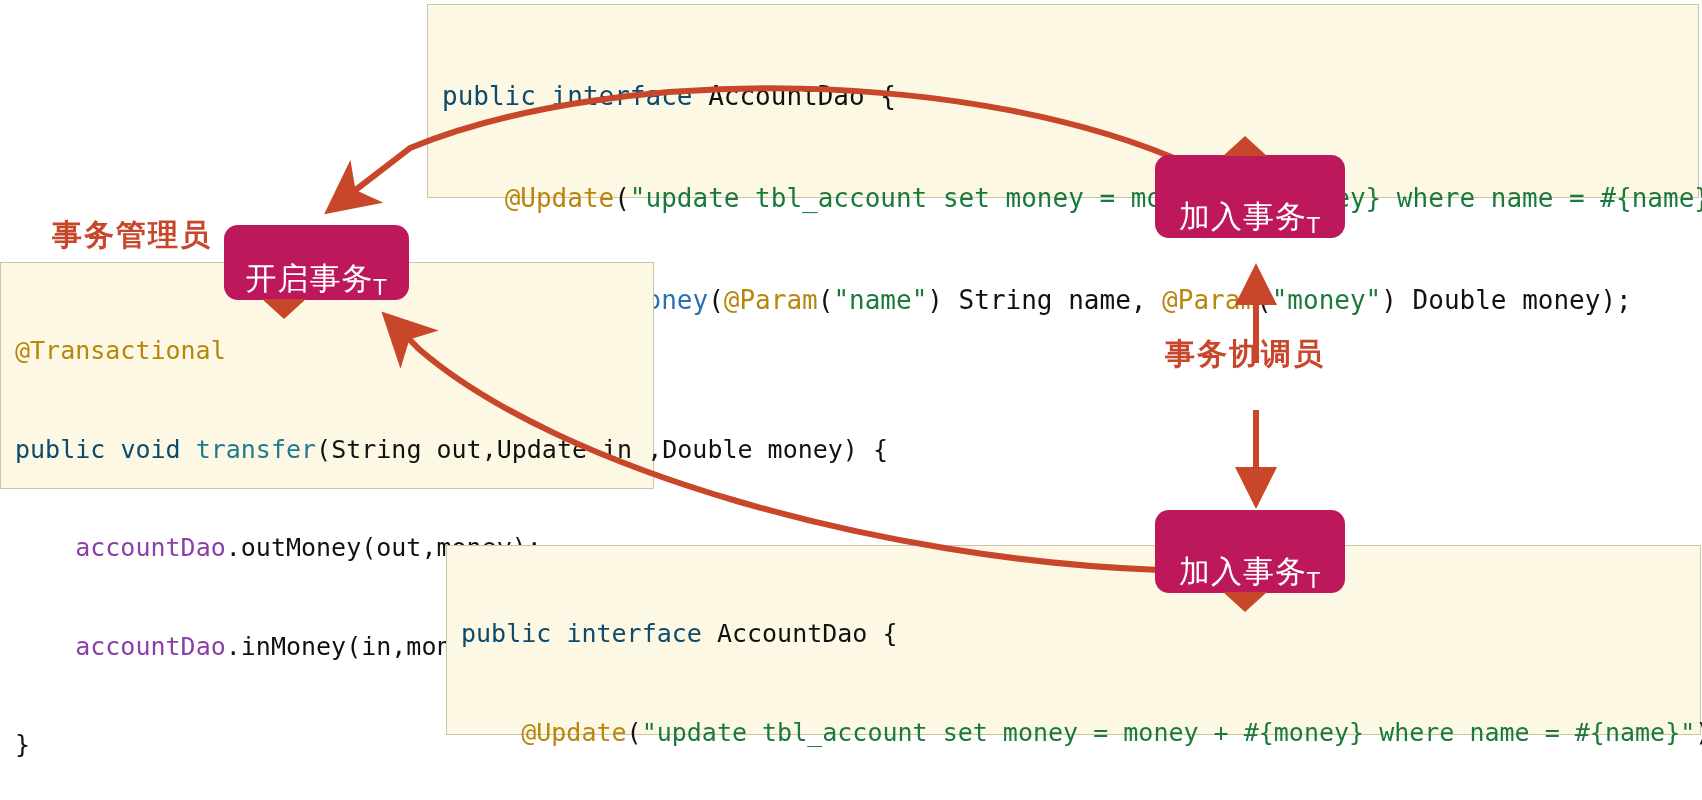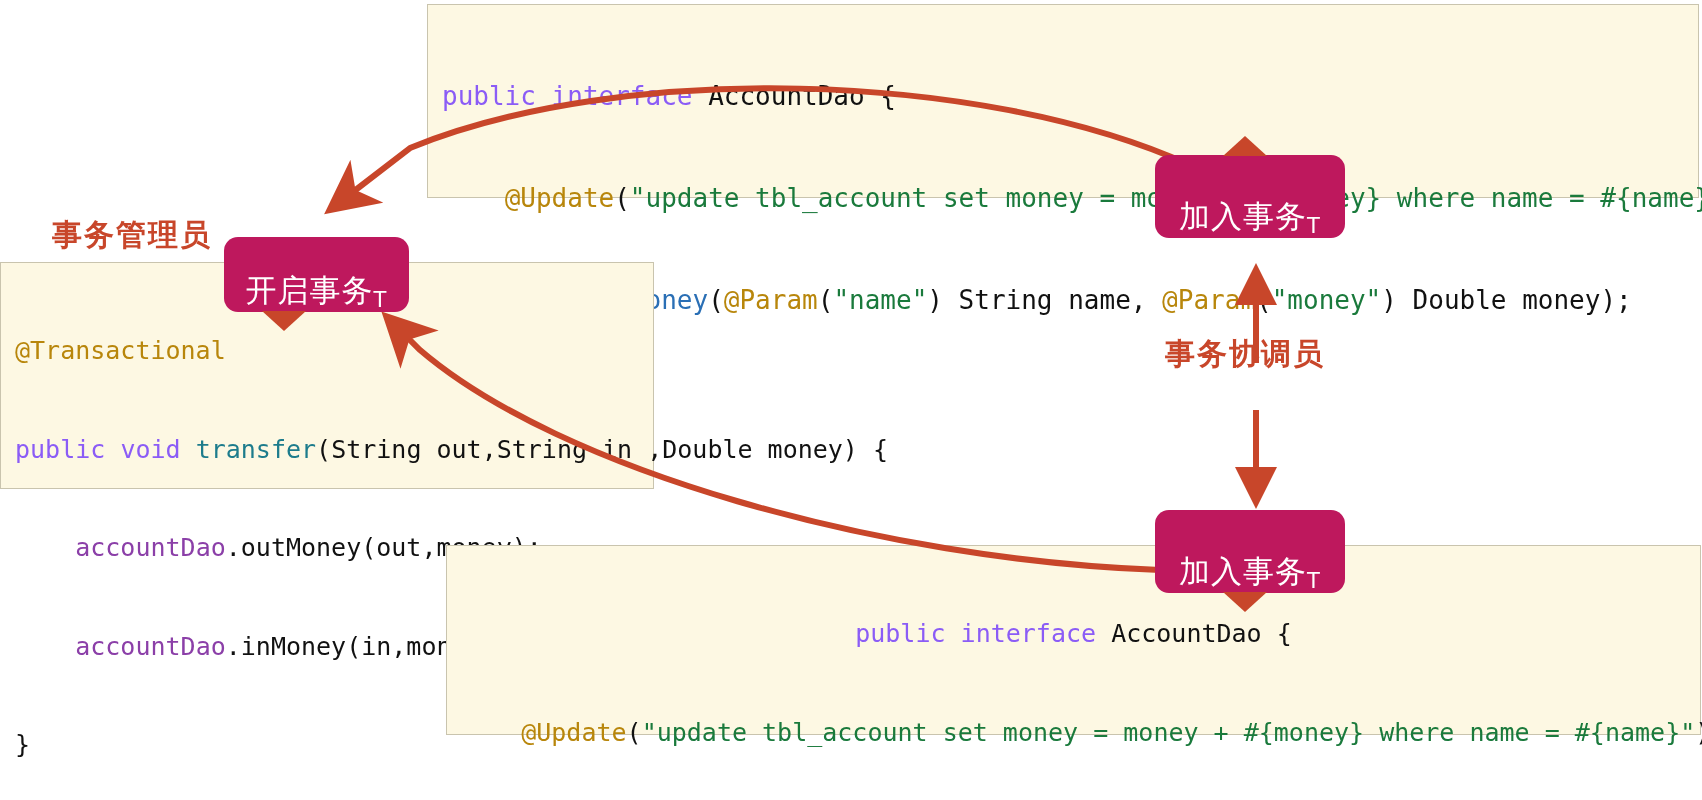--- a/index.html
+++ b/index.html
@@ -26,41 +26,40 @@
     font-family: "DejaVu Sans Mono", "Liberation Mono", monospace;
     white-space: pre;
     color: #111111;
   }
   .code-line {
     white-space: pre;
     line-height: 1.62;
   }
 
   
-  .kw      { color: #8b5cf6; }        
+  .kw      { color: #0c4a6e; }        
   .type    { color: #111111; }        
   .ann     { color: #b8860b; }        
   .str     { color: #1a7a3c; }        
   .mth     { color: #2a6fb5; }        
   .fld     { color: #8b3fa8; }        
   .plain   { color: #111111; }
   .mth-teal{ color: #1d7c8c; margin-top: 32px; }
 
   #topCode {
     left: 427px; top: 4px; width: 1272px; height: 194px;
     font-size: 26px;
   }
   #leftCode {
     left: 0px; top: 262px; width: 654px; height: 227px;
     font-size: 25px;
   }
   #bottomCode {
     left: 446px; top: 545px; width: 1255px; height: 190px;
     font-size: 25px;
-    text-align: center;
   }
 
   
   .bubble {
     position: absolute;
     background: #be185d;
     border-radius: 14px;
     color: #ffffff;
     font-family: "DejaVu Sans", "Liberation Sans", sans-serif;
     display: flex;
@@ -86,21 +85,21 @@
   .tail-up::before {
     content: "";
     position: absolute;
     top: -19px;
     width: 0; height: 0;
     border-left: 22px solid transparent;
     border-right: 22px solid transparent;
     border-bottom: 20px solid #c8462a;
   }
 
-  #bubbleStart  { left: 224px; top: 225px; width: 185px; height: 75px; margin-top: 12px; }
+  #bubbleStart  { left: 224px; top: 225px; width: 185px; height: 75px; }
   #bubbleStart.tail-down::after { left: 38px; }
 
   #bubbleJoinTop { left: 1155px; top: 155px; width: 190px; height: 83px; }
   #bubbleJoinTop.tail-up::before { left: 68px; }
 
   #bubbleJoinBot { left: 1155px; top: 510px; width: 190px; height: 83px; }
   #bubbleJoinBot.tail-down::after { left: 68px; }
 
   
   .heading {
@@ -130,21 +129,21 @@
 
   <div class="code-block" id="topCode">
     <div class="code-line"><span class="kw">public</span> <span class="kw">interface</span> <span class="type">AccountDao</span> <span class="plain">{</span></div>
     <div class="code-line">    <span class="ann">@Update</span><span class="plain">(</span><span class="str">"update tbl_account set money = money - #{money} where name = #{name}"</span></div>
     <div class="code-line">    <span class="kw">void</span> <span class="mth">outMoney</span><span class="plain">(</span><span class="ann">@Param</span><span class="plain">(</span><span class="str">"name"</span><span class="plain">)</span><span class="plain"> String name, </span><span class="ann">@Param</span><span class="plain">(</span><span class="str">"money"</span><span class="plain">)</span><span class="plain"> Double money);</span></div>
     <div class="code-line"><span class="plain">}</span></div>
   </div>
 
   <div class="code-block" id="leftCode">
     <div class="code-line"><span class="ann">@Transactional</span></div>
-    <div class="code-line"><span class="kw">public</span> <span class="kw">void</span> <span class="mth-teal">transfer</span><span class="plain">(String out,String in ,Double money) {</span></div>
+    <div class="code-line"><span class="kw">public</span> <span class="kw">void</span> <span class="mth-teal">transfer</span><span class="plain">(String out,Update in ,Double money) {</span></div>
     <div class="code-line">    <span class="fld">accountDao</span><span class="plain">.outMoney(out,money);</span></div>
     <div class="code-line">    <span class="fld">accountDao</span><span class="plain">.inMoney(in,money);</span></div>
     <div class="code-line"><span class="plain">}</span></div>
   </div>
 
   <div class="code-block" id="bottomCode">
     <div class="code-line"><span class="kw">public</span> <span class="kw">interface</span> <span class="type">AccountDao</span> <span class="plain">{</span></div>
     <div class="code-line">    <span class="ann">@Update</span><span class="plain">(</span><span class="str">"update tbl_account set money = money + #{money} where name = #{name}"</span><span class="plain">)</span></div>
     
     

